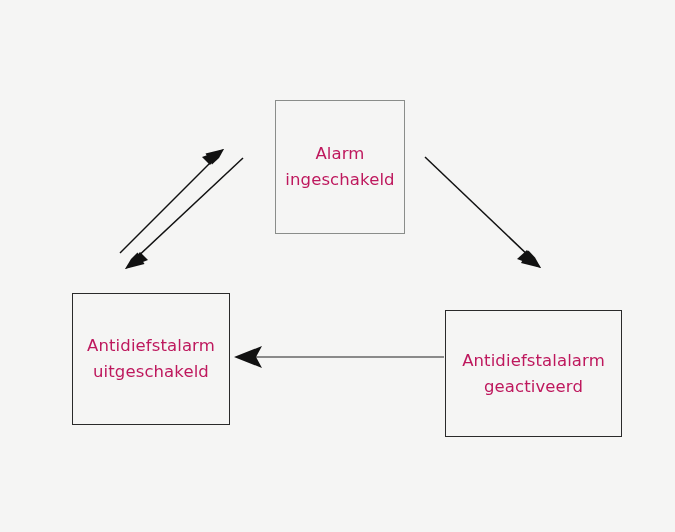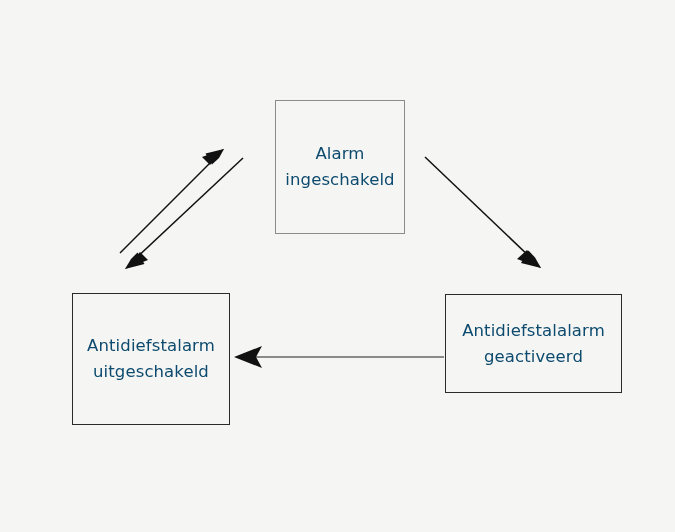--- a/index.html
+++ b/index.html
@@ -16,21 +16,21 @@
     overflow: hidden;
   }
   .node {
     position: absolute;
     box-sizing: border-box;
     display: flex;
     align-items: center;
     justify-content: center;
     text-align: center;
     background: #f5f5f4;
-    color: #0c4a6e;
+    color: #be185d;
     font-size: 16.5px;
     line-height: 1.55;
     letter-spacing: 0.1px;
     padding: 4px 6px;
   }
   .node-label {
     display: block;
     white-space: pre-line;
   }
   #node-alarm-ingeschakeld {
@@ -43,23 +43,23 @@
   #node-antidiefstalarm-uitgeschakeld {
     left: 64px;
     top: 293px;
     width: 158px;
     height: 132px;
     border: 1.4px solid #2a2a2a;
     margin-left: 8px;
   }
   #node-antidiefstalalarm-geactiveerd {
     left: 445px;
-    top: 294px;
+    top: 310px;
     width: 177px;
-    height: 99px;
+    height: 127px;
     border: 1.4px solid #2a2a2a;
     align-items: center;
   }
   #edge-layer {
     position: absolute;
     left: 0;
     top: 0;
     width: 675px;
     height: 532px;
   }

